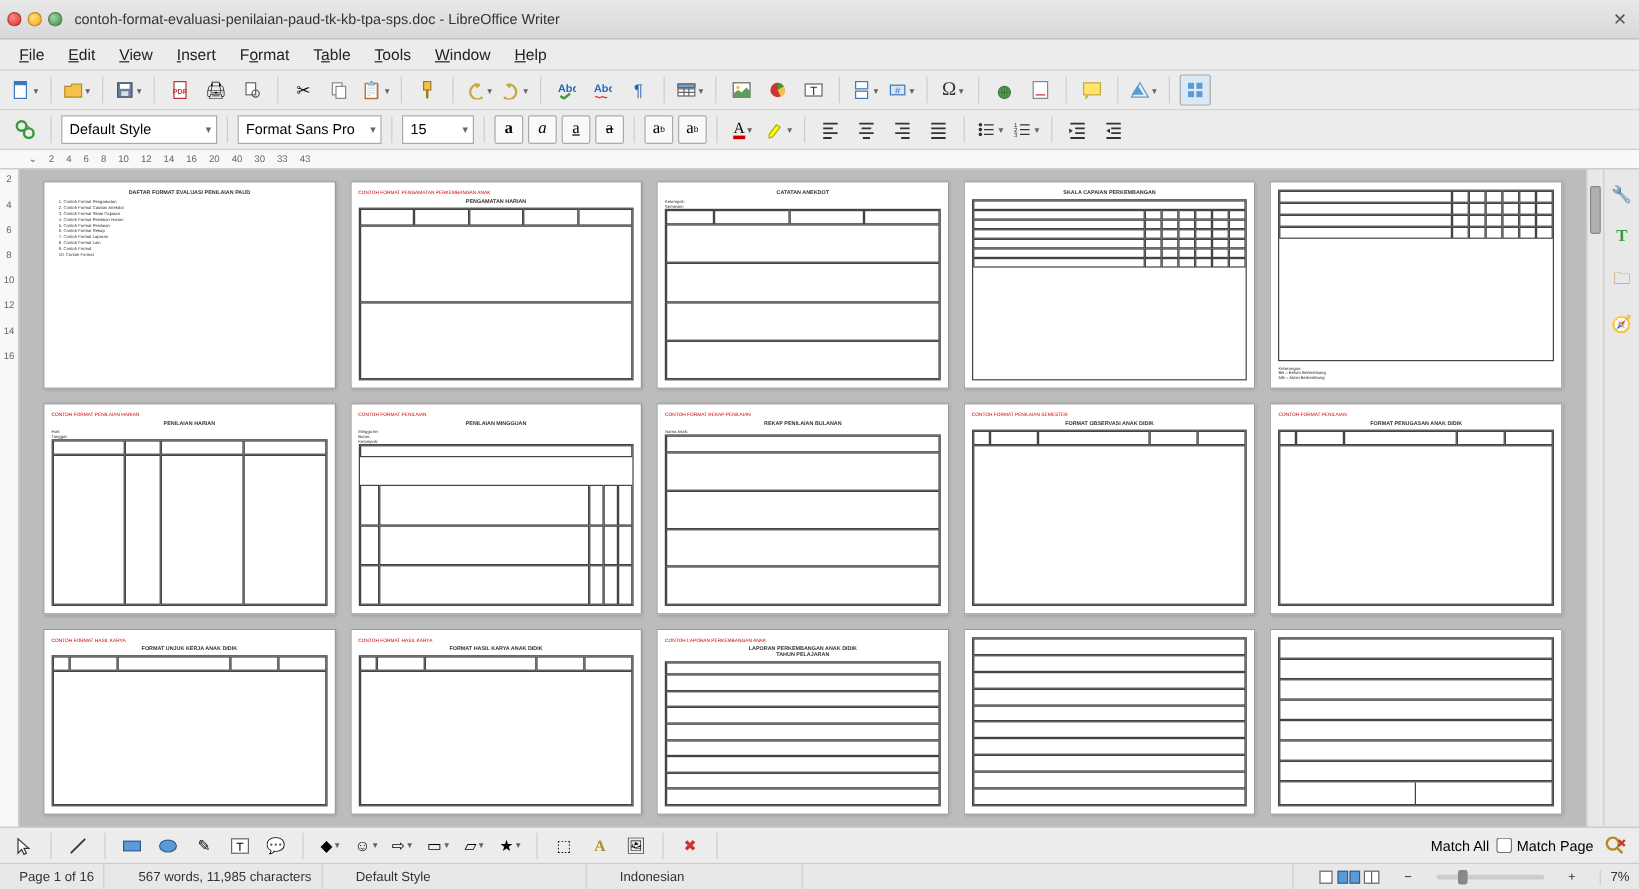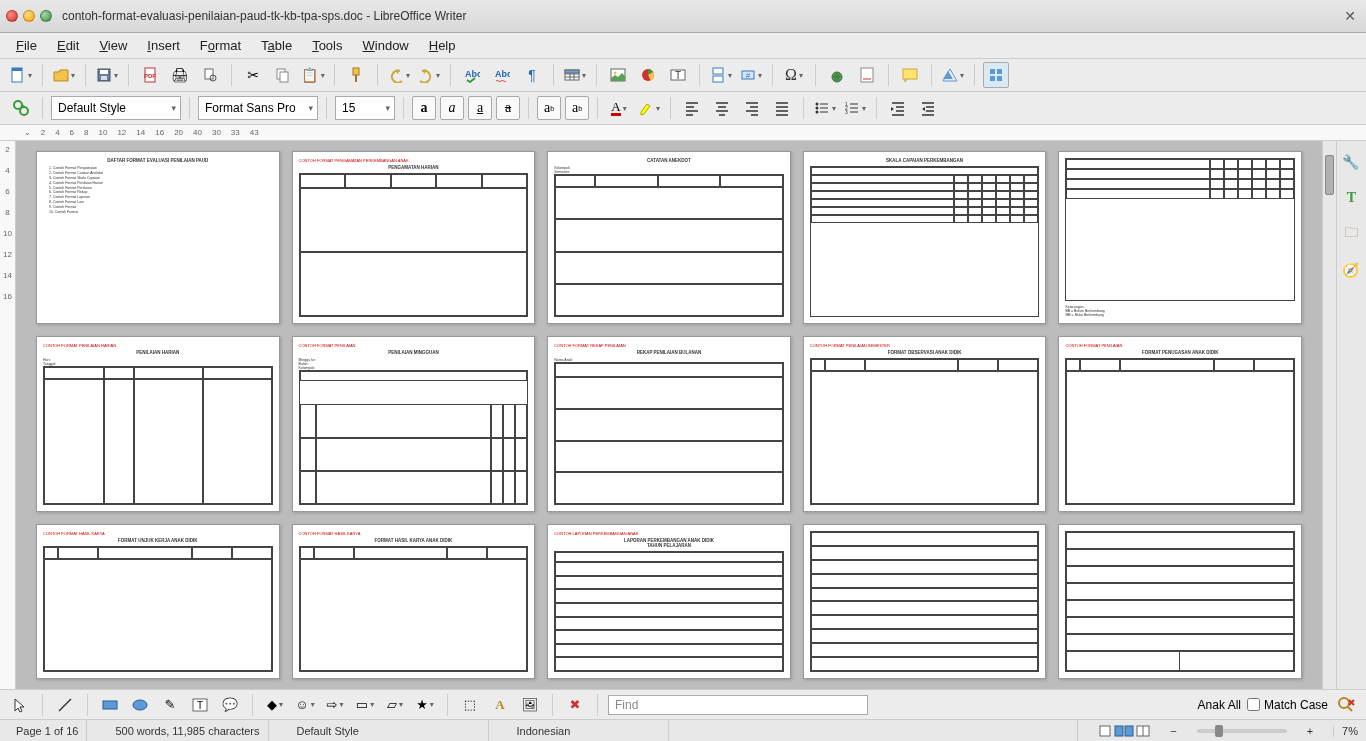--- a/index.html
+++ b/index.html
@@ -704,42 +704,39 @@
   <div class="drawbtn drop">★</div>
   <div class="sep"></div>
   <div class="drawbtn">⬚</div>
   <div class="drawbtn">
       <span style="font-family:serif;color:#b58a20;font-weight:bold;">A</span>
     </div>
   <div class="drawbtn">🖼</div>
   <div class="sep"></div>
   <div class="drawbtn" style="color:#c33;">✖</div>
   <div class="sep"></div>
-  <div class="findbox" title="Find">
-      <span>Find</span>
-    </div>
   <div style="flex:1"></div>
-  <span style="font-size:12px; cursor:pointer;">Anak All</span>
+  <span style="font-size:12px; cursor:pointer;">Match All</span>
   <label style="font-size:12px; display:flex; align-items:center; gap:4px;">
     <input type="checkbox" style="">
-    <span>Match Case</span>
+    <span>Match Page</span>
   </label>
   <div class="drawbtn">
     <svg width="18" height="18">
         <circle cx="7" cy="7" r="5" fill="none" stroke="#b58a20" stroke-width="2"></circle>
         <line x1="11" y1="11" x2="15" y2="15" stroke="#b58a20" stroke-width="2"></line>
         <line x1="12" y1="4" x2="17" y2="9" stroke="#c33" stroke-width="2"></line>
         <line x1="17" y1="4" x2="12" y2="9" stroke="#c33" stroke-width="2"></line>
       </svg>
   </div>
 </div>
 
 <div class="statusbar">
   <div class="seg">Page 1 of 16</div>
-  <div class="seg">500 words, 11,985 characters</div>
+  <div class="seg">567 words, 11,985 characters</div>
   <div class="seg" style="flex:0 0 200px">Default Style</div>
   <div class="seg" style="flex:0 0 160px">Indonesian</div>
   <div class="seg" style="flex:1"></div>
   <div style="display:flex; gap:2px;">
     <svg width="14" height="14">
         <rect x="2" y="2" width="10" height="10" fill="#fff" stroke="#666"></rect>
       </svg>
     <svg width="20" height="14">
         <rect x="1" y="2" width="8" height="10" fill="#5a9ad6" stroke="#2c5a8c"></rect>
         <rect x="11" y="2" width="8" height="10" fill="#5a9ad6" stroke="#2c5a8c"></rect>

